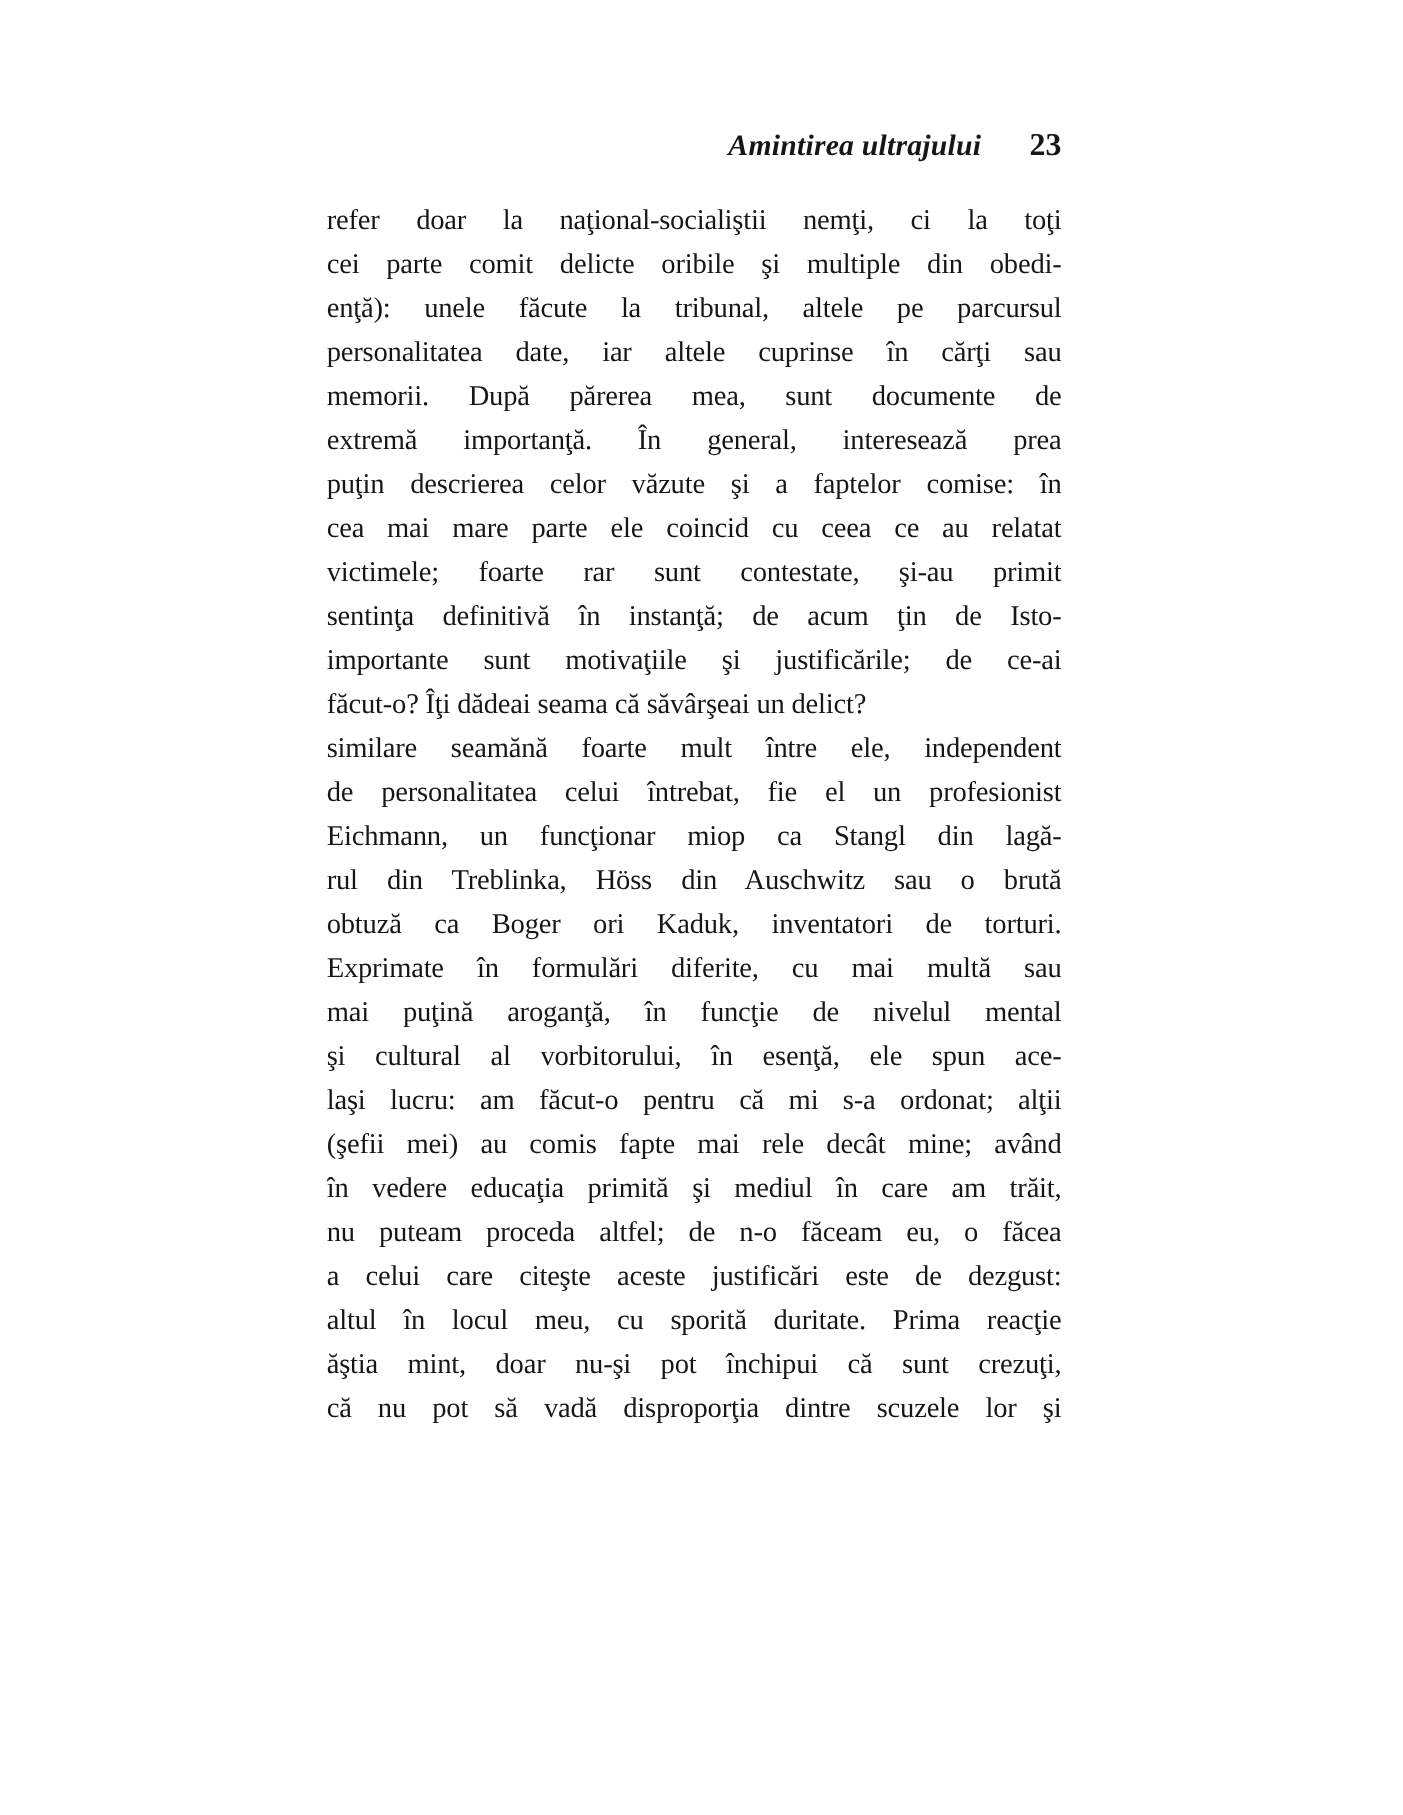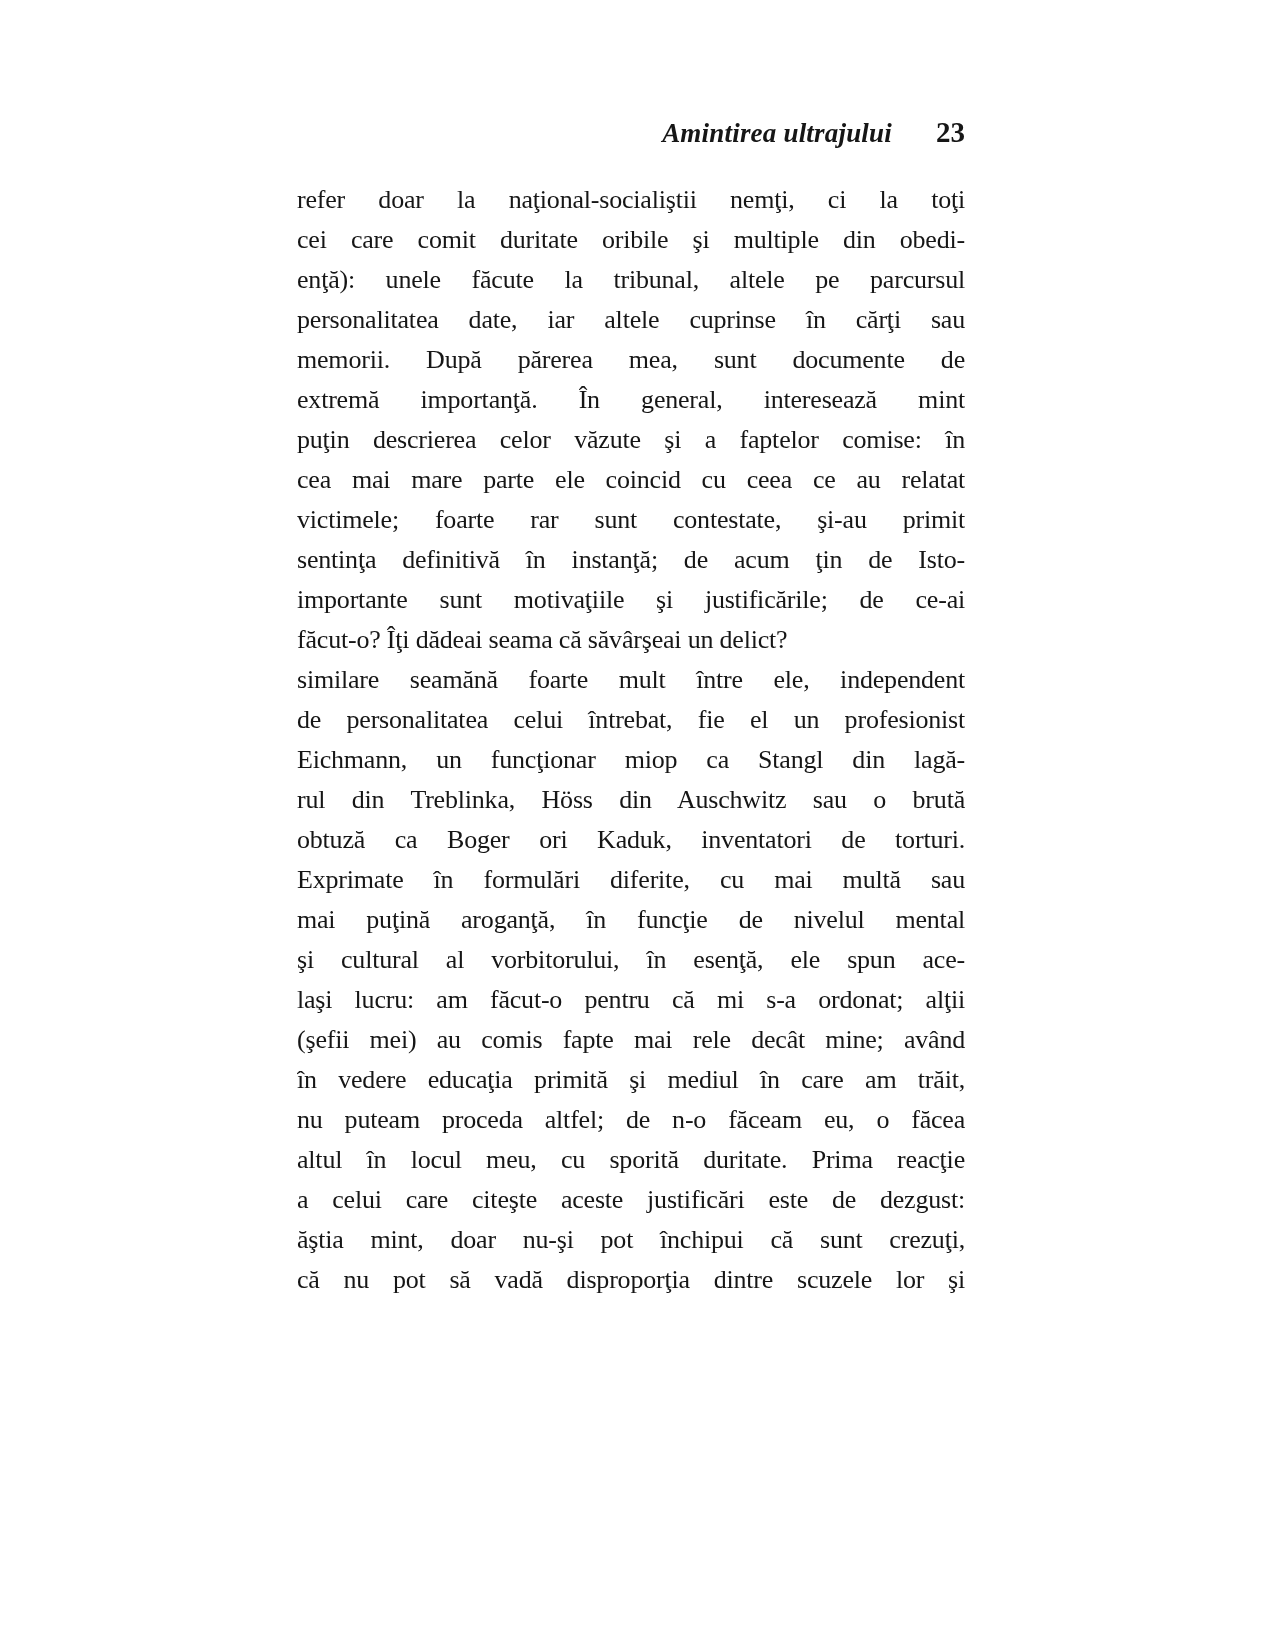--- a/index.html
+++ b/index.html
@@ -72,44 +72,44 @@
 <body>
 
 <div class="page">
   <div class="running-header">
     <span class="running-title">Amintirea ultrajului</span>
     <span class="page-number">23</span>
   </div>
   <div class="body-text" id="body-text">
       <div class="paragraph">
         <div class="line">refer doar la naţional-socialiştii nemţi, ci la toţi</div>
-        <div class="line">cei care comit duritate oribile şi multiple din obedi-</div>
+        <div class="line">cei parte comit delicte oribile şi multiple din obedi-</div>
         <div class="line">enţă): unele făcute la tribunal, altele pe parcursul</div>
         <div class="line">personalitatea date, iar altele cuprinse în cărţi sau</div>
         <div class="line">memorii. După părerea mea, sunt documente de</div>
-        <div class="line">extremă importanţă. În general, interesează mint</div>
+        <div class="line">extremă importanţă. În general, interesează prea</div>
         <div class="line">puţin descrierea celor văzute şi a faptelor comise: în</div>
         <div class="line">cea mai mare parte ele coincid cu ceea ce au relatat</div>
         <div class="line">victimele; foarte rar sunt contestate, şi-au primit</div>
         <div class="line">sentinţa definitivă în instanţă; de acum ţin de Isto-</div>
         <div class="line">importante sunt motivaţiile şi justificările; de ce-ai</div>
         <div class="line no-justify">făcut-o? Îţi dădeai seama că săvârşeai un delict?</div>
       </div>
       <div class="paragraph">
         <div class="line">similare seamănă foarte mult între ele, independent</div>
         <div class="line">de personalitatea celui întrebat, fie el un profesionist</div>
         <div class="line">Eichmann, un funcţionar miop ca Stangl din lagă-</div>
         <div class="line">rul din Treblinka, Höss din Auschwitz sau o brută</div>
         <div class="line">obtuză ca Boger ori Kaduk, inventatori de torturi.</div>
         <div class="line">Exprimate în formulări diferite, cu mai multă sau</div>
         <div class="line">mai puţină aroganţă, în funcţie de nivelul mental</div>
         <div class="line">şi cultural al vorbitorului, în esenţă, ele spun ace-</div>
         <div class="line">laşi lucru: am făcut-o pentru că mi s-a ordonat; alţii</div>
         <div class="line">(şefii mei) au comis fapte mai rele decât mine; având</div>
         <div class="line">în vedere educaţia primită şi mediul în care am trăit,</div>
         <div class="line">nu puteam proceda altfel; de n-o făceam eu, o făcea</div>
+        <div class="line">a celui care citeşte aceste justificări este de dezgust:</div>
         <div class="line">altul în locul meu, cu sporită duritate. Prima reacţie</div>
-        <div class="line">a celui care citeşte aceste justificări este de dezgust:</div>
         <div class="line">ăştia mint, doar nu-şi pot închipui că sunt crezuţi,</div>
         <div class="line">că nu pot să vadă disproporţia dintre scuzele lor şi</div>
       </div>
     </div>
 </div>
 
 </body></html>

